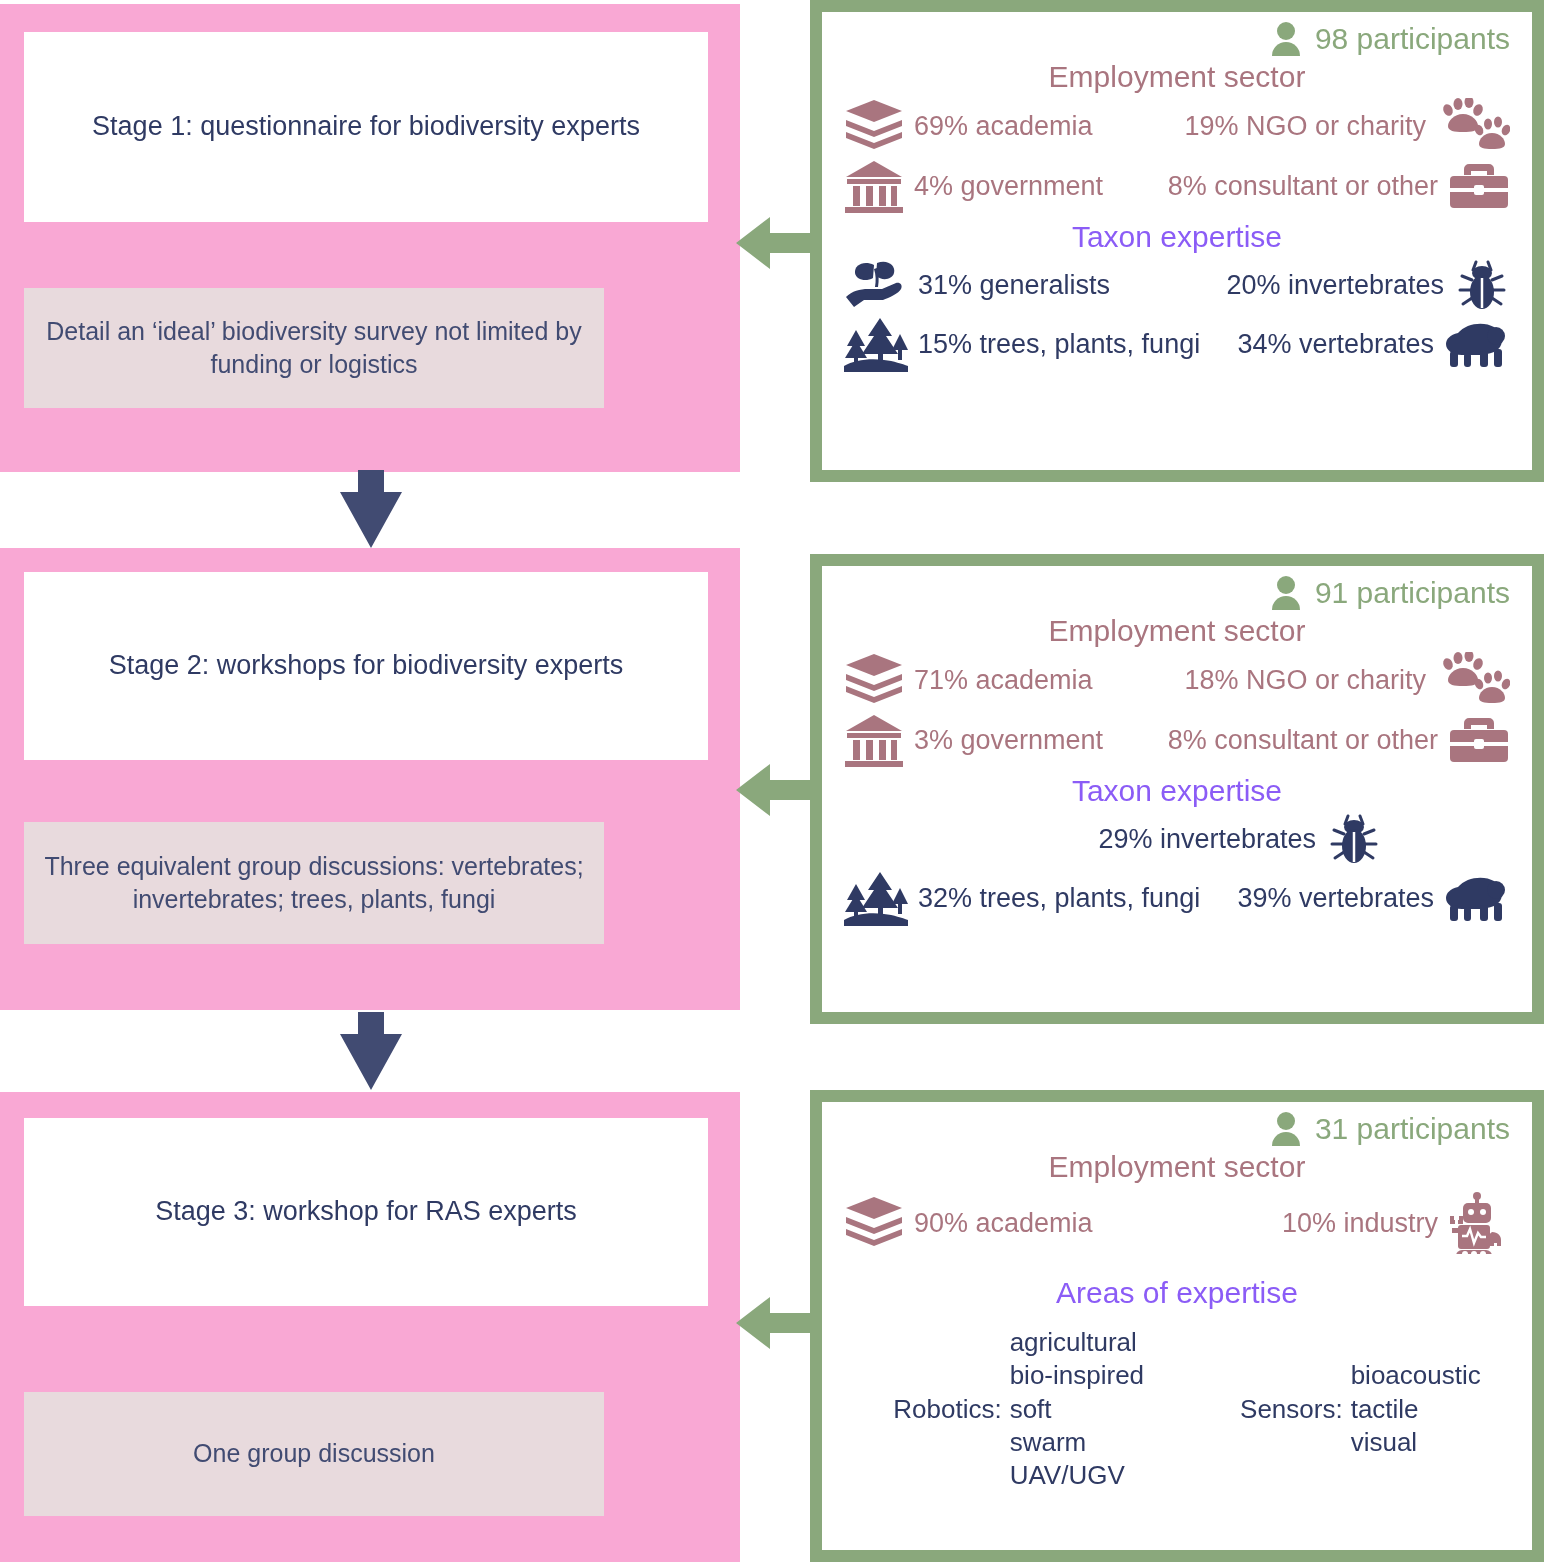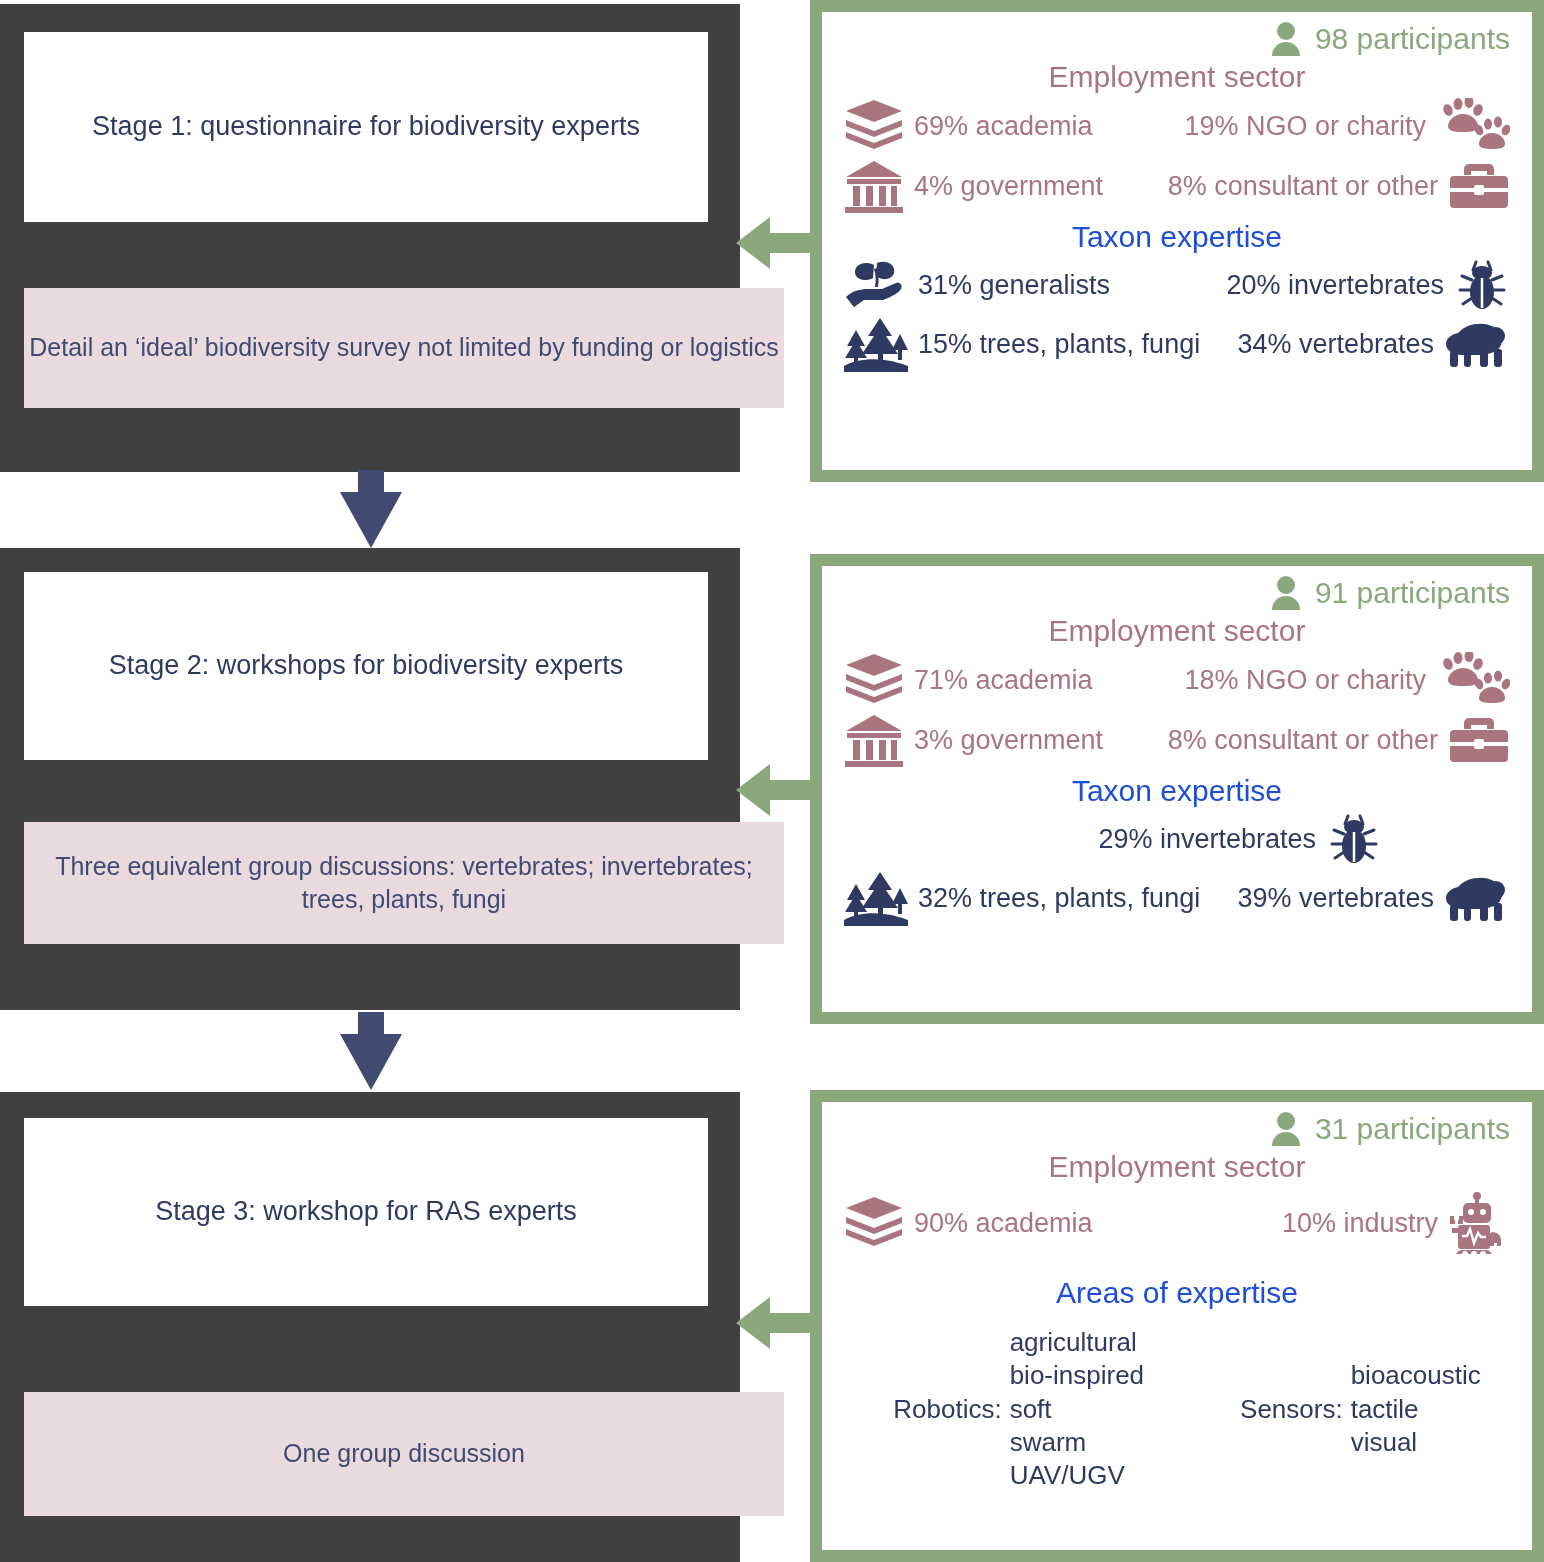--- a/index.html
+++ b/index.html
@@ -1,41 +1,41 @@
 <!DOCTYPE html>
 <html><head>
 <meta charset="utf-8">
 <style>
   html,body{margin:0;padding:0;background:#ffffff;}
   body{width:1544px;height:1562px;font-family:"Liberation Sans","DejaVu Sans",sans-serif;}
   #root{position:relative;width:1544px;height:1562px;overflow:hidden;}
 
   
-  .stage-block{position:absolute;left:0;width:740px;background:#404040;box-sizing:border-box;}
+  .stage-block{position:absolute;left:0;width:740px;background:#f9a8d4;box-sizing:border-box;}
   .stage-title{position:absolute;left:24px;width:684px;background:#ffffff;display:flex;
     align-items:center;justify-content:center;text-align:center;color:#2f3a63;
     font-size:27px;line-height:1.32;box-sizing:border-box;padding:4px 20px;}
-  .stage-sub{position:absolute;left:24px;width:760px;background:#e8dadd;display:flex;
+  .stage-sub{position:absolute;left:24px;width:580px;background:#e8dadd;display:flex;
     align-items:center;justify-content:center;text-align:center;color:#414b72;
     font-size:25px;line-height:1.34;box-sizing:border-box;padding:4px 0;}
 
   
   .down-arrow{position:absolute;width:62px;height:78px;}
 
   
   .card{position:absolute;left:810px;width:734px;border:12px solid #8aa87c;background:#ffffff;
     box-sizing:border-box;}
   .card-inner{position:relative;width:100%;height:100%;box-sizing:border-box;padding:10px 22px;}
 
   .participants{display:flex;align-items:center;justify-content:flex-end;gap:14px;color:#8aa87c;
     font-size:30px;}
   .participants .pico{width:30px;height:34px;flex:0 0 auto;}
 
   .sec-head{text-align:center;color:#a9757f;font-size:30px;margin-top:4px;}
-  .tax-head{text-align:center;color:#1d4ed8;font-size:30px;margin-top:6px;}
+  .tax-head{text-align:center;color:#8b5cf6;font-size:30px;margin-top:6px;}
 
   .row{display:flex;align-items:center;width:100%;margin-top:4px;}
   .cellL{display:flex;align-items:center;gap:10px;}
   .cellR{display:flex;align-items:center;gap:10px;margin-left:auto;}
   .lbl-rose{color:#a9757f;font-size:27px;white-space:nowrap;}
   .lbl-navy{color:#2f3a63;font-size:27px;white-space:nowrap;}
   .ico{flex:0 0 auto;display:block;}
 
   
   .exp-wrap{display:flex;justify-content:center;margin-top:16px;padding-left:20px;}

